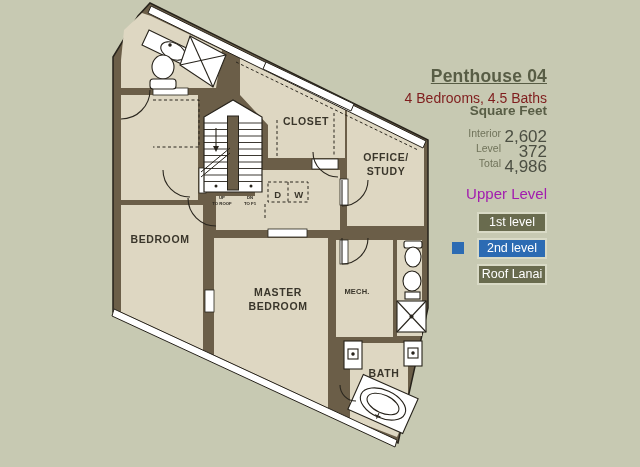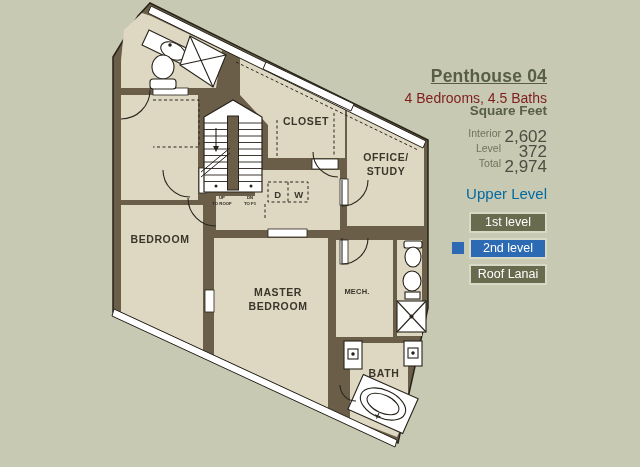--- a/index.html
+++ b/index.html
@@ -19,24 +19,24 @@
   .dw-label{font-size:9.5px;}
   
   .sb{position:absolute; right:93px; text-align:right; color:#585d45;}
   .sb-title{top:66px; font-size:17.5px; font-weight:bold; letter-spacing:0.2px;text-decoration:underline;}
   .sb-sub{top:90px; font-size:14px; color:#7f1d1d;}
   .sb-sqft{top:103px; font-size:13.5px; font-weight:bold;}
   .sb-stats{top:127px;}
   .stat-row{display:flex; justify-content:flex-end; align-items:flex-start; height:15px;}
   .stat-label{font-size:10.5px; color:#70735a; font-weight:normal;}
   .stat-value{font-size:17px; color:#4b4e42; width:46px; text-align:right;}
-  .sb-upper{top:185px; font-size:15px; color:#0369a1;}
+  .sb-upper{top:185px; font-size:15px; color:#a21caf;}
   .sb-buttons{top:212px;}
   .level-btn{
-    display:block; margin:0 0 5px auto; width:78px; height:21px;
+    display:block; margin:0 0 5px auto; width:70px; height:21px;
     box-sizing:border-box; border:2px solid #d9dac6; background:#696b4e;
     color:#ffffff; font-family:"Liberation Sans", sans-serif; font-size:12.5px;
     line-height:17px; text-align:center; padding:0; cursor:pointer;
   }
   .level-btn.active{background:#2c6bb3;}
   .active-indicator{
     position:absolute; top:242px; right:176px; width:12px; height:12px;
     background:#2c6bb3;
   }
 </style>
@@ -215,21 +215,21 @@
     <div class="stat-row">
       <span class="stat-label">Interior</span>
       <span class="stat-value">2,602</span>
     </div>
     <div class="stat-row">
       <span class="stat-label">Level</span>
       <span class="stat-value">372</span>
     </div>
     <div class="stat-row">
       <span class="stat-label">Total</span>
-      <span class="stat-value">2,974</span>
+      <span class="stat-value">4,986</span>
     </div>
   </div>
 
   <div class="sb sb-upper">Upper Level</div>
 
   <div class="sb sb-buttons">
     <button class="level-btn">1st level</button>
     <button class="level-btn active">2nd level</button>
     <button class="level-btn">Roof Lanai</button>
   </div>

